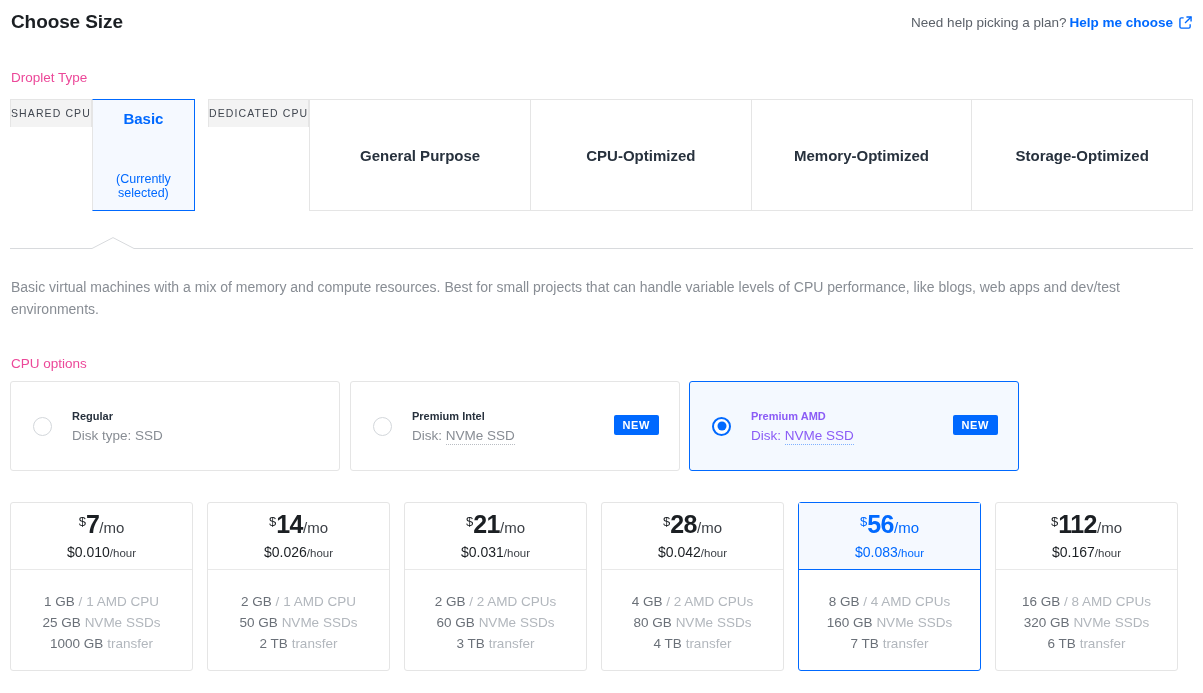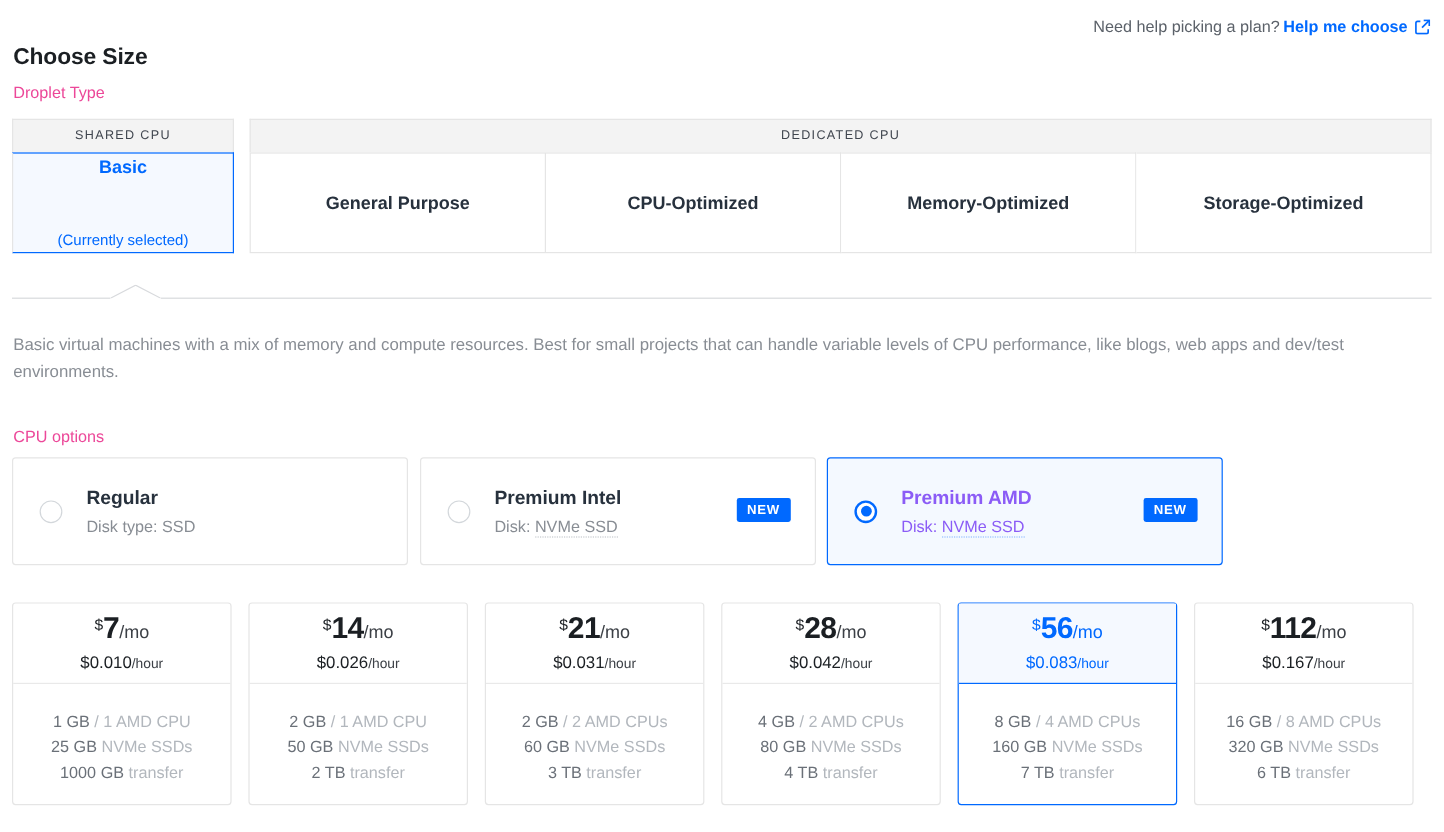--- a/index.html
+++ b/index.html
@@ -12,40 +12,40 @@
     -webkit-font-smoothing: antialiased;
   }
   .page { position: relative; width: 1203px; height: 693px; overflow: hidden; }
 
   
   .hdr {
     position: absolute; left: 11px; top: 11px; width: 1181px; height: 30px;
   }
   .hdr-title {
     position: absolute; left: 0; top: 0;
-    font-size: 19px; font-weight: bold; color: #1b1f23; letter-spacing: -0.1px; margin-top: 26px;
+    font-size: 19px; font-weight: bold; color: #1b1f23; letter-spacing: -0.1px;
   }
   .hdr-help {
     position: absolute; right: 0; top: 4px;
     font-size: 13.5px; color: #5b6169; white-space: nowrap;
   }
   .hdr-help .lnk {
     color: #0069ff; font-weight: bold; margin-left: 3px; text-decoration: none; cursor: pointer;
   }
   .ext-ico { display: inline-block; vertical-align: -2px; margin-left: 6px; }
 
   
   .sec-label {
     position: absolute; font-size: 13.5px; color: #ec4899;
   }
   #lbl-droplet { left: 11px; top: 70px; }
   #lbl-cpuopt  { left: 11px; top: 356px; font-weight: normal; }
 
   .tabs { position: absolute; left: 10px; top: 99px; width: 1183px; height: 112px; display: flex; }
-  .tabgroup { display: flex; flex-direction: column; }
+  .tabgroup { display: flex; flex-direction: row; }
   .tabgroup.shared { width: 185px; }
   .tabgroup.dedicated { width: 985px; margin-left: 13px; }
   .grp-head {
     height: 28px; line-height: 27px; text-align: center;
     font-size: 10.5px; letter-spacing: 1.1px; color: #40464f;
     background: #f3f3f3; border: 1px solid #e5e5e5; border-bottom: none;
   }
   .grp-body { display: flex; flex: 1; }
   .tab {
     flex: 1; background: #fff; border: 1px solid #e5e5e5; border-left: none;
@@ -88,21 +88,21 @@
     border: 1px solid #d3d7db; background: #fff;
     margin-left: 22px; flex: none; position: relative;
   }
   .cpucard.selected .radio { border: 2px solid #0069ff; }
   .cpucard.selected .radio::after {
     content: ""; position: absolute; left: 50%; top: 50%;
     width: 9px; height: 9px; border-radius: 50%; background: #0069ff;
     transform: translate(-50%, -50%);
   }
   .cpu-txt { margin-left: 20px; }
-  .cpu-name { font-size: 16px; font-weight: bold; color: #27313d; }
+  .cpu-name { font-size: 11px; font-weight: bold; color: #27313d; }
   .cpu-disk { font-size: 13.5px; color: #888d94; margin-top: 6px; }
   .cpucard.selected .cpu-name, .cpucard.selected .cpu-disk { color: #8b5cf6; }
   .dotted { border-bottom: 1px dotted #b9bdc3; padding-bottom: 1px; }
   .cpucard.selected .dotted { border-bottom-color: #7fb1ff; }
   .badge-new {
     position: absolute; right: 20px; top: 33px;
     background: #0069ff; color: #fff; font-size: 11px; font-weight: bold;
     letter-spacing: 0.6px; padding: 4px 9px 4px 9px; border-radius: 2px;
   }
 

